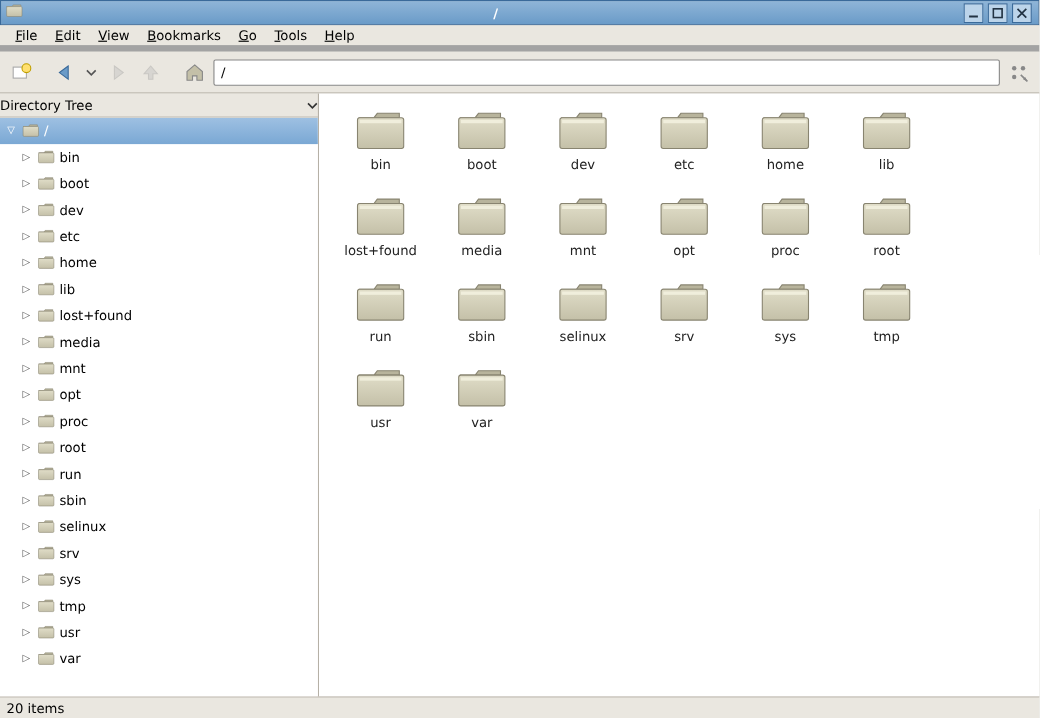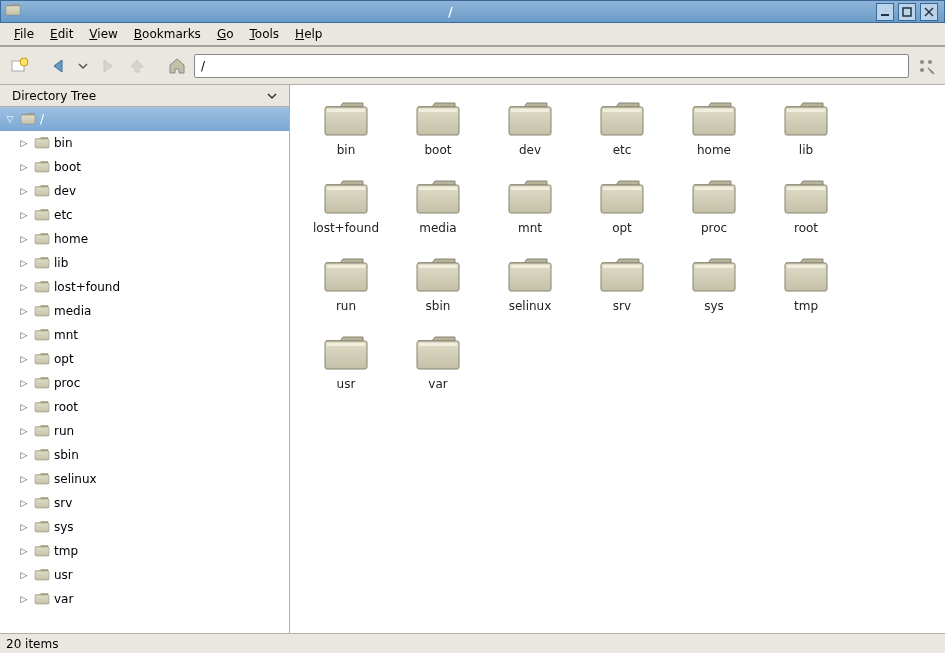--- a/index.html
+++ b/index.html
@@ -4,33 +4,33 @@
 <style>
 * { box-sizing: border-box; margin: 0; padding: 0; font-family: "DejaVu Sans", "Liberation Sans", sans-serif; font-size: 12px; }
 body { width: 945px; height: 653px; overflow: hidden; background: #dcdad5; }
 
 .titlebar { height: 23px; background: linear-gradient(#8fb5d8, #6a9bc8); display: flex; align-items: center; border: 1px solid #3a6a9a; }
 .titlebar .ticon { width: 18px; height: 18px; margin: 0 4px; }
 .titlebar .title { flex: 1; text-align: center; color: #fff; font-weight: bold; }
 .titlebar .wbtn { width: 18px; height: 18px; background: #bcd4ea; border: 1px solid #3a6a9a; margin: 0 2px; display: flex; align-items: center; justify-content: center; color: #234; }
 .titlebar .wbtns { display: flex; margin-right: 4px; }
 
-.menubar { height: 24px; background: #eae7e0; display: flex; align-items: center; padding: 0 6px; border-bottom: 2px solid #a3a3a3; }
+.menubar { height: 24px; background: #eae7e0; display: flex; align-items: center; padding: 0 6px; border-bottom: 6px solid #a3a3a3; }
 .menubar .mitem { padding: 2px 8px; cursor: default; }
 .menubar .mitem span.ul { text-decoration: underline; }
 
 .toolbar { height: 38px; background: #eae7e0; display: flex; align-items: center; padding: 0 6px; gap: 4px; border-bottom: 1px solid #b5b0a6; }
 .tbtn { width: 26px; height: 26px; display: flex; align-items: center; justify-content: center; border-radius: 3px; }
 .pathbar { flex: 1; height: 24px; background: #fff; border: 1px solid #888; border-radius: 2px; padding: 2px 6px; display: flex; align-items: center; }
 .toolr { width: 26px; height: 26px; display: flex; align-items: center; justify-content: center; }
 
 .body { display: flex; height: calc(100% - 23px - 24px - 38px - 20px); }
 
 .sidebar { width: 290px; background: #eae7e0; border-right: 1px solid #b5b0a6; display: flex; flex-direction: column; }
-.sidehead { height: 22px; display: flex; align-items: center; padding: 0 12px; border-bottom: 1px solid #b5b0a6; }
+.sidehead { height: 22px; display: flex; align-items: center; padding: 0 0; border-bottom: 1px solid #b5b0a6; }
 .sidehead .lbl { flex: 1; }
 .tree { flex: 1; overflow-y: auto; background: #fff; position: relative; }
 .treerow { display: flex; align-items: center; height: 24px; padding-left: 4px; gap: 4px; cursor: default; }
 .treerow.sel { background: linear-gradient(#9ec0e2, #7aa8d4); color: #fff; }
 .treerow .exp { width: 12px; display: flex; justify-content: center; font-size: 9px; color: #555; }
 .treerow.sel .exp { color: #fff; }
 .treerow .fico { width: 16px; height: 14px; }
 .child { padding-left: 18px; }
 
 .content { flex: 1; background: #fff; overflow: auto; padding: 14px 10px; }

